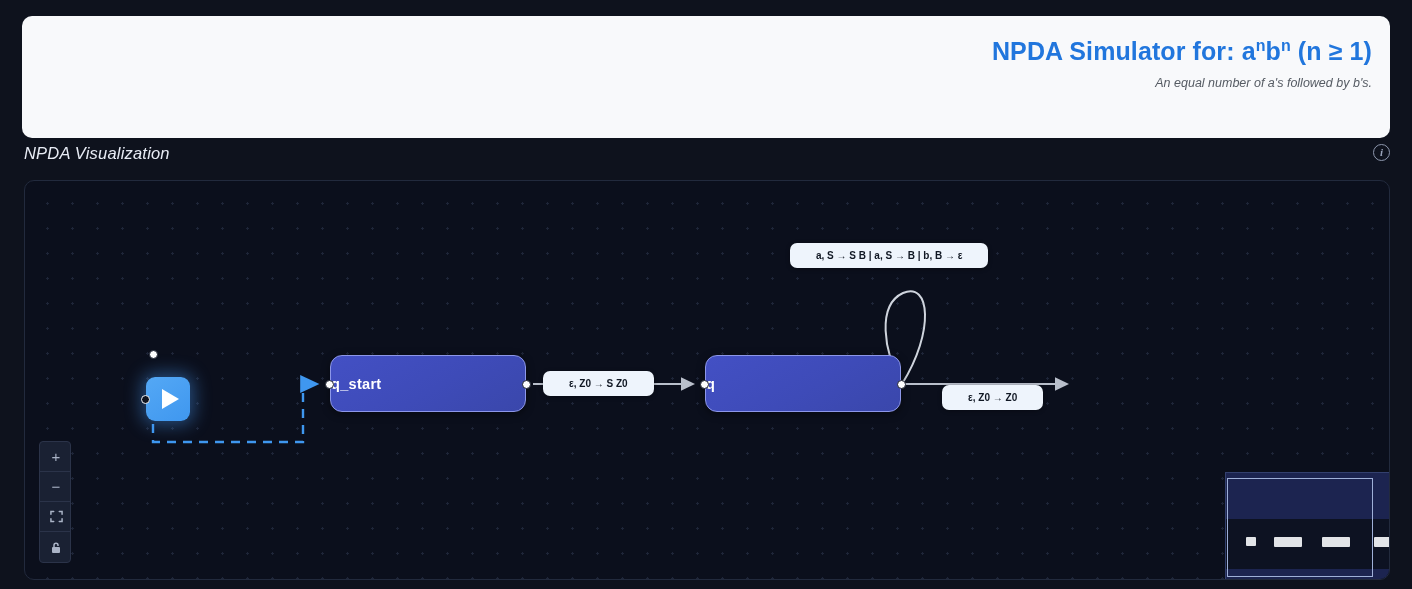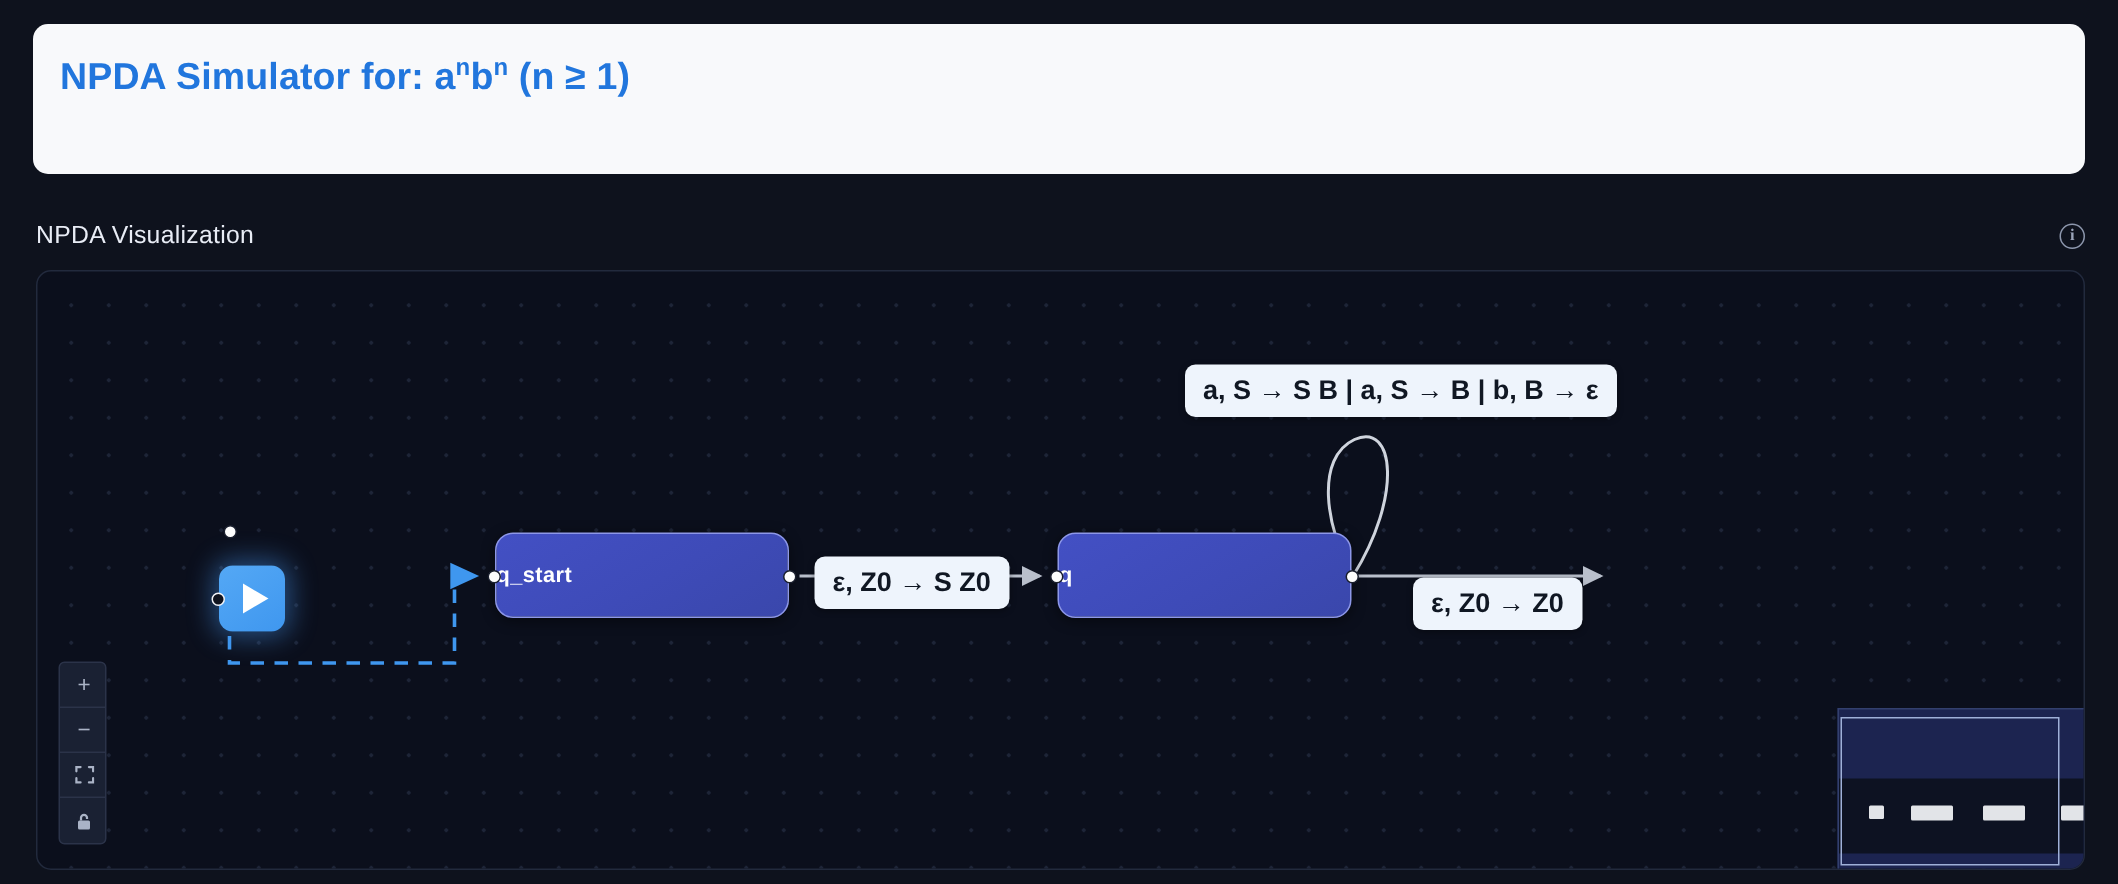--- a/index.html
+++ b/index.html
@@ -7,24 +7,25 @@
     width: 1412px; height: 589px;
     background: #0e121d;
     font-family: "Liberation Sans", sans-serif;
     overflow: hidden;
   }
 
   
   .header-card {
     position: absolute;
     left: 22px; top: 16px;
-    width: 1368px; height: 100px;
+    width: 1368px; height: 122px;
     background: #f8f9fb;
     border-radius: 10px;
     padding: 20px 18px 0 18px;
+    text-align: right;
   }
   .header-title {
     font-size: 25px;
     font-weight: bold;
     color: #2176dd;
     letter-spacing: .1px;
     line-height: 30px;
   }
   .header-title .sup { font-size: 16px; vertical-align: super; line-height: 0; }
   .header-sub {
@@ -32,21 +33,21 @@
     font-size: 12.5px;
     font-style: italic;
     color: #555b63;
   }
 
   
   .section-bar {
     position: absolute;
     left: 24px; top: 144px;
     width: 1366px; height: 26px;
-    display: flex; align-items: center; justify-content: space-between;
+    display: flex; align-items: flex-start; justify-content: space-between; font-style: italic;
   }
   .section-title {
     font-size: 16.5px;
     color: #e8ecf5;
     letter-spacing: .2px;
   }
   .info-icon {
     width: 17px; height: 17px;
     border: 1.4px solid #8d97ad;
     border-radius: 50%;
@@ -130,23 +131,23 @@
     z-index: 6;
   }
   .handle-dark { background: #10141f; border: 1.8px solid #f1f3f7; }
 
   
   .edge-label {
     position: absolute;
     background: #eef4fc;
     color: #101723;
     border-radius: 7px;
-    font-size: 18px;
-    font-weight: bold;
-    padding: 7px 12px;
+    font-size: 10px;
+    font-weight: bold;
+    padding: 7px 26px;
     white-space: nowrap;
     z-index: 5;
     box-shadow: 0 1px 4px rgba(0,0,0,.35);
     cursor: pointer;
   }
   #lbl-loop  { left: 765px; top: 62px; }
   #lbl-e1    { left: 518px; top: 190px; }
   #lbl-e2    { left: 917px; top: 204px; }
 
   
@@ -191,20 +192,21 @@
 
   
 </style>
 </head>
 <body>
 
 <div class="header-card">
   <div class="header-title">
     <span>NPDA Simulator for: </span><span>a</span><span class="sup">n</span><span>b</span><span class="sup">n</span><span> (n ≥ 1)</span>
   </div>
+  <div class="header-sub">An equal number of a's followed by b's.</div>
 </div>
 
 <div class="section-bar">
   <div class="section-title">NPDA Visualization</div>
   <div class="info-icon">i</div>
 </div>
 
 <div class="canvas">
   <div class="canvas-inner">
 

